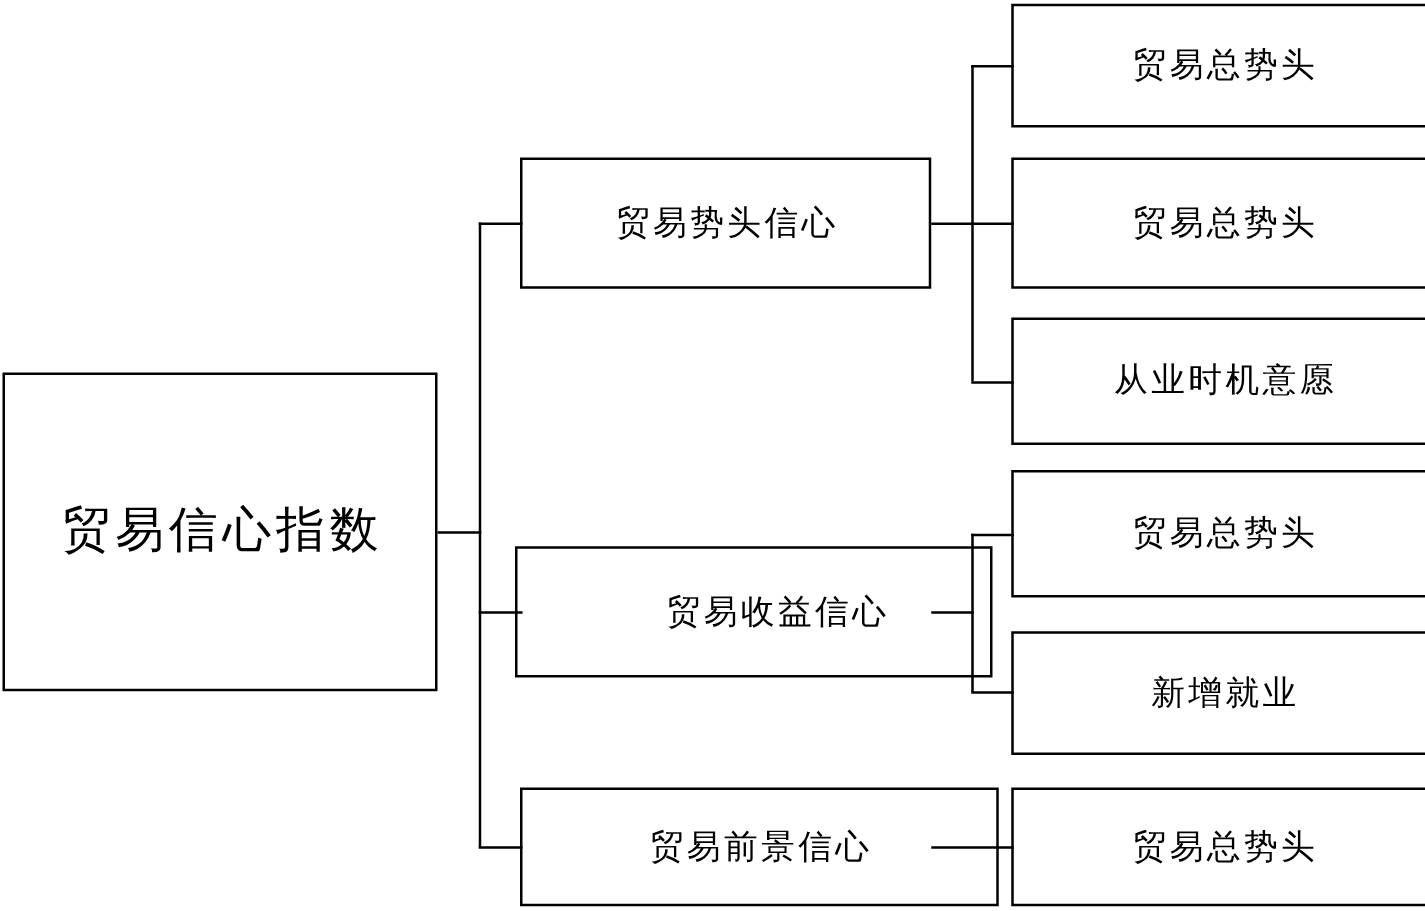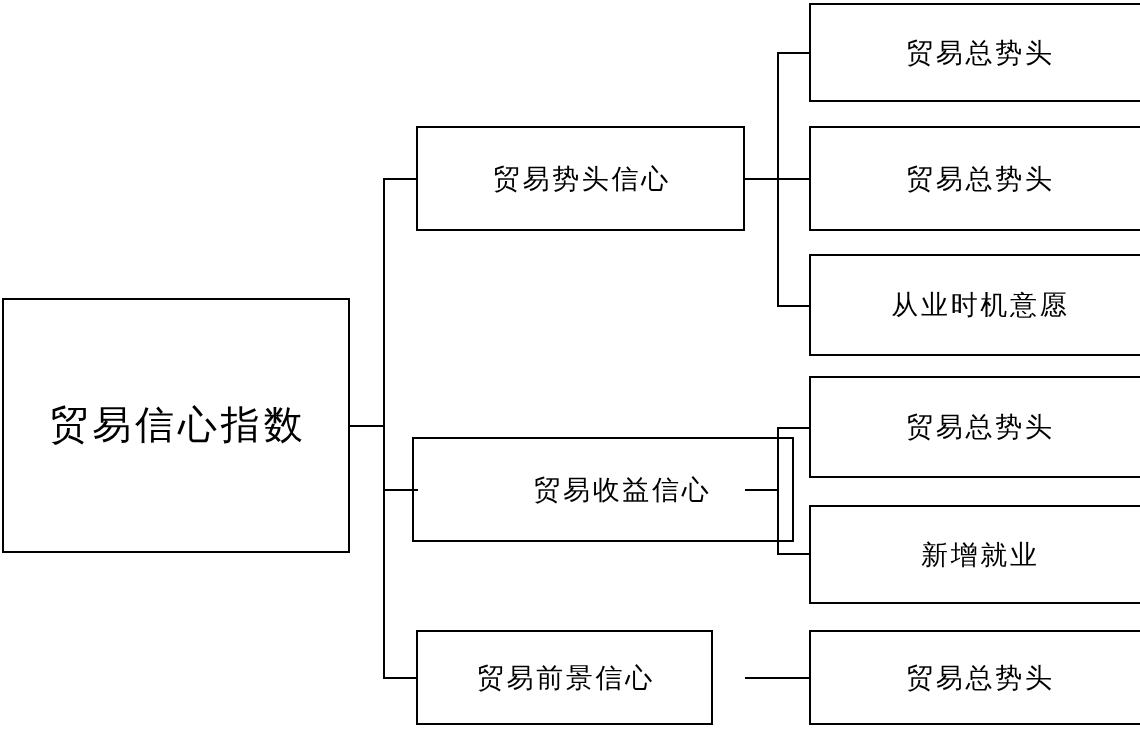--- a/index.html
+++ b/index.html
@@ -50,21 +50,21 @@
   </div>
 
   <div class="node level2" style="left:416px; top:126px; width:329px; height:105px;">
     <span>贸易势头信心</span>
   </div>
 
   <div class="node level2" style="left:412px; top:437px; width:382px; height:105px;padding-left:36px;">
     <span>贸易收益信心</span>
   </div>
 
-  <div class="node level2" style="left:416px; top:630px; width:297px; height:95px;">
+  <div class="node level2" style="left:416px; top:630px; width:383px; height:95px;">
     <span>贸易前景信心</span>
   </div>
 
   <div class="node leaf" style="left:809px; top:3px; width:340px; height:99px;">
     <span>贸易总势头</span>
   </div>
 
   <div class="node leaf" style="left:809px; top:126px; width:340px; height:105px;">
     <span>贸易总势头</span>
   </div>

